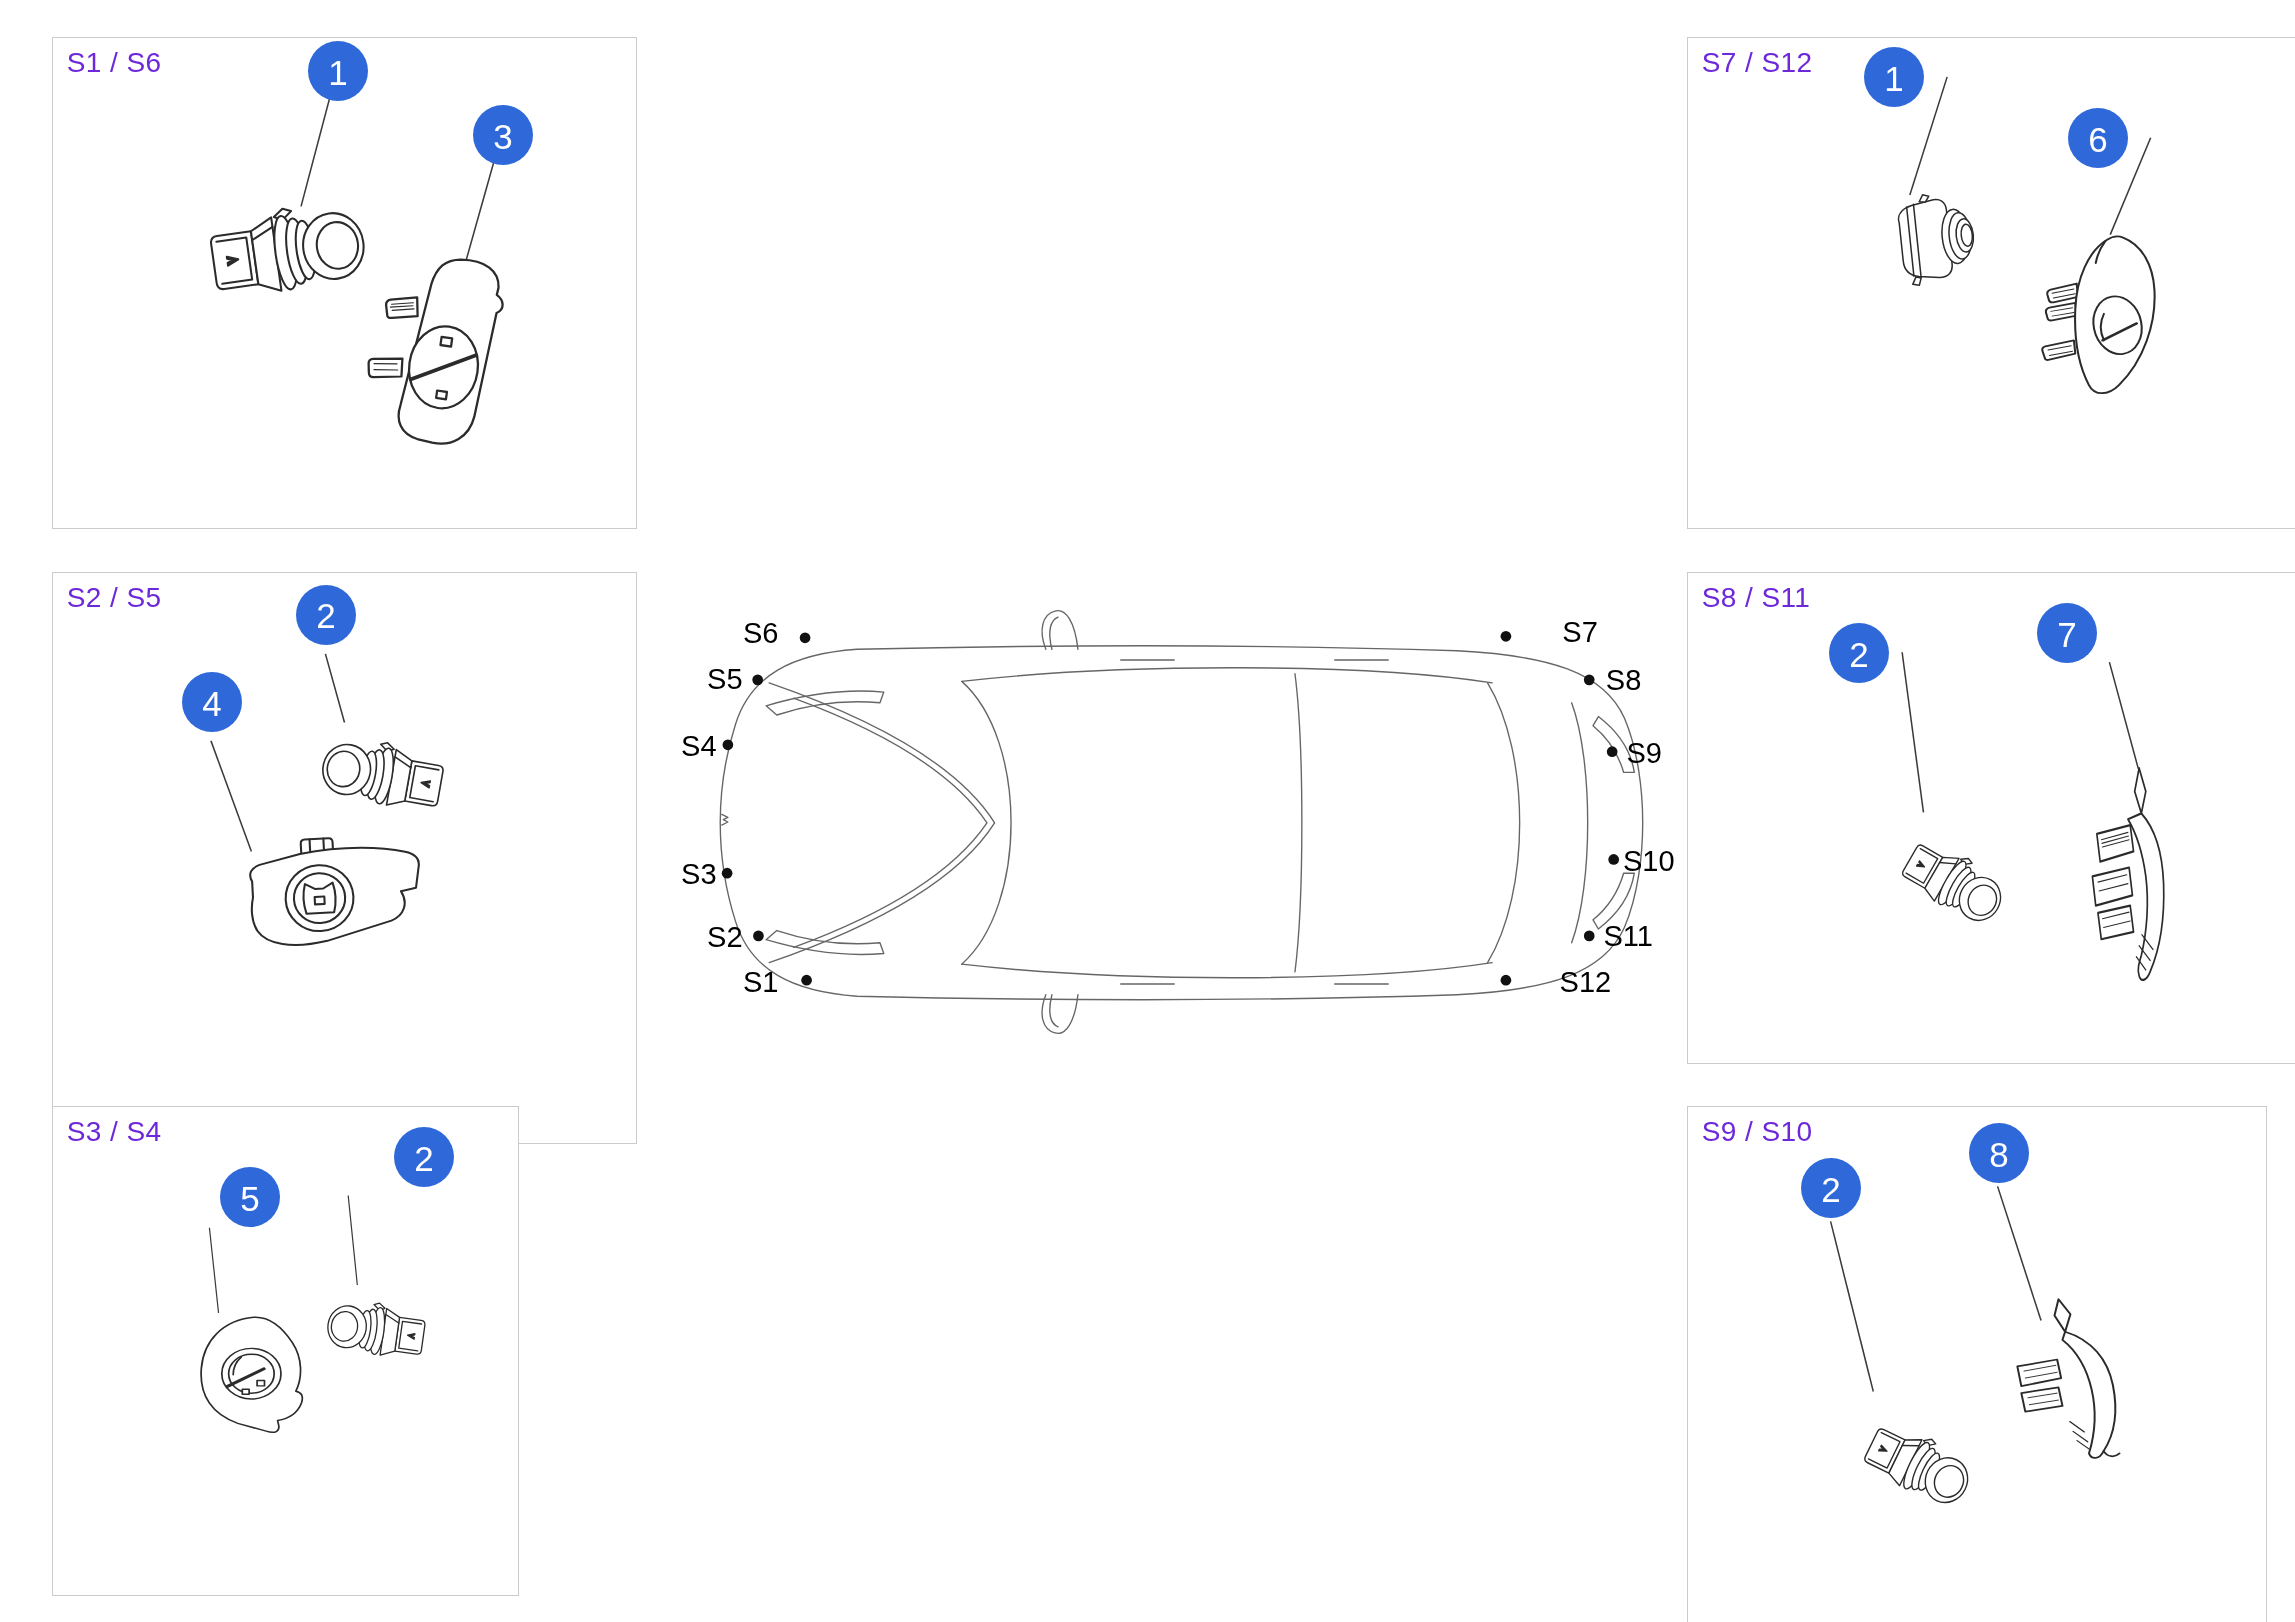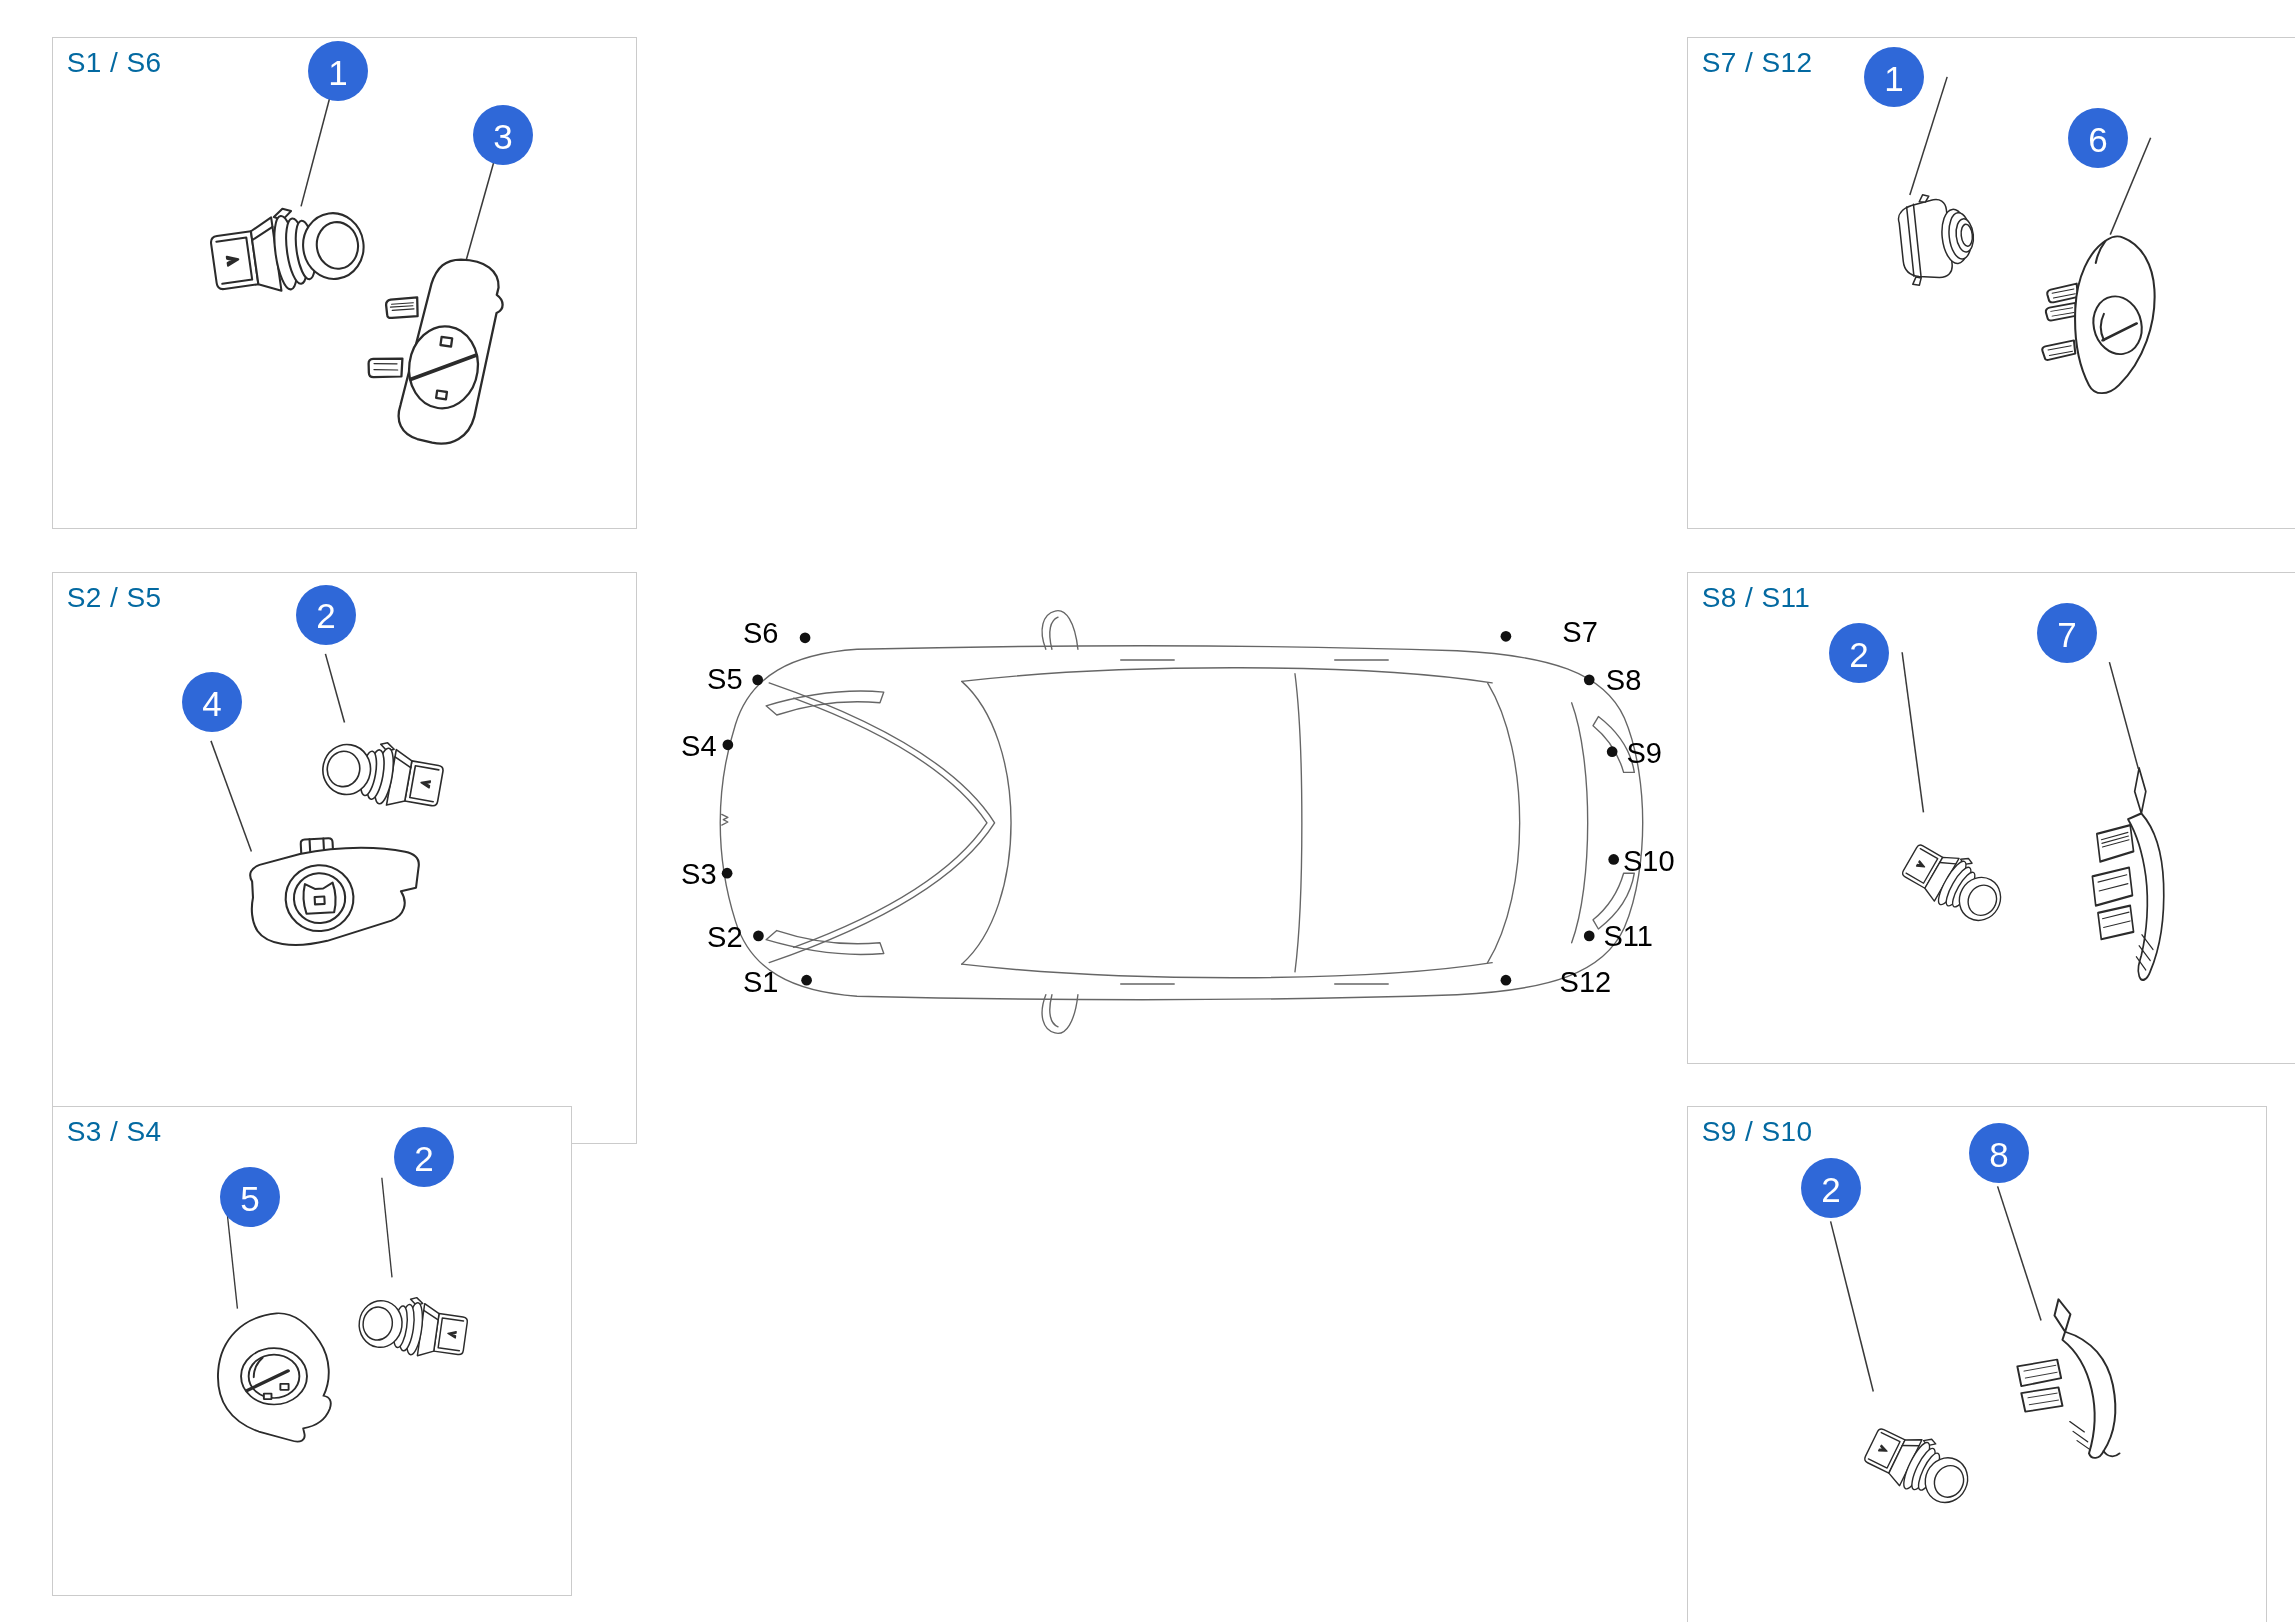--- a/index.html
+++ b/index.html
@@ -15,21 +15,21 @@
     background:#ffffff;
     border:1.5px solid #cbcbcb;
     box-sizing:border-box;
   }
   .panel-title{
     position:absolute;
     left:13.8px;top:9.2px;
     margin:0;
     font-size:28px;
     font-weight:400;
-    color:#0369a1;
+    color:#6d28d9;
     letter-spacing:0.4px;
     white-space:nowrap;
   }
   .panel-art{
     position:absolute;
     left:0;top:0;width:100%;height:100%;
     overflow:visible;
   }
   .callout{
     position:absolute;
@@ -210,21 +210,21 @@
     </svg>
     <h2 class="panel-title">S2 / S5</h2>
     <div class="callout" style="left:243px;top:11.5px">
         <span>2</span>
       </div>
     <div class="callout" style="left:129px;top:99px">
         <span>4</span>
       </div>
   </section>
 
-  <section class="panel" style="left:52px;top:1106px;width:520px;height:490px">
+  <section class="panel" style="left:52px;top:1106px;width:467px;height:490px">
     <svg class="panel-art" viewBox="0 0 764 641">
       <line class="leader" x1="257" y1="118" x2="272" y2="258"></line>
       <line class="leader" x1="485" y1="65" x2="500" y2="212"></line>
       <g transform="translate(225,257) scale(0.935,0.80)">
         <use href="#bracket-fan" width="230" height="260"></use>
       </g>
       <g transform="rotate(8 533 277) translate(619,213) scale(-0.717,0.717)">
         <use href="#sensor-a" width="240" height="180"></use>
       </g>
     </svg>

